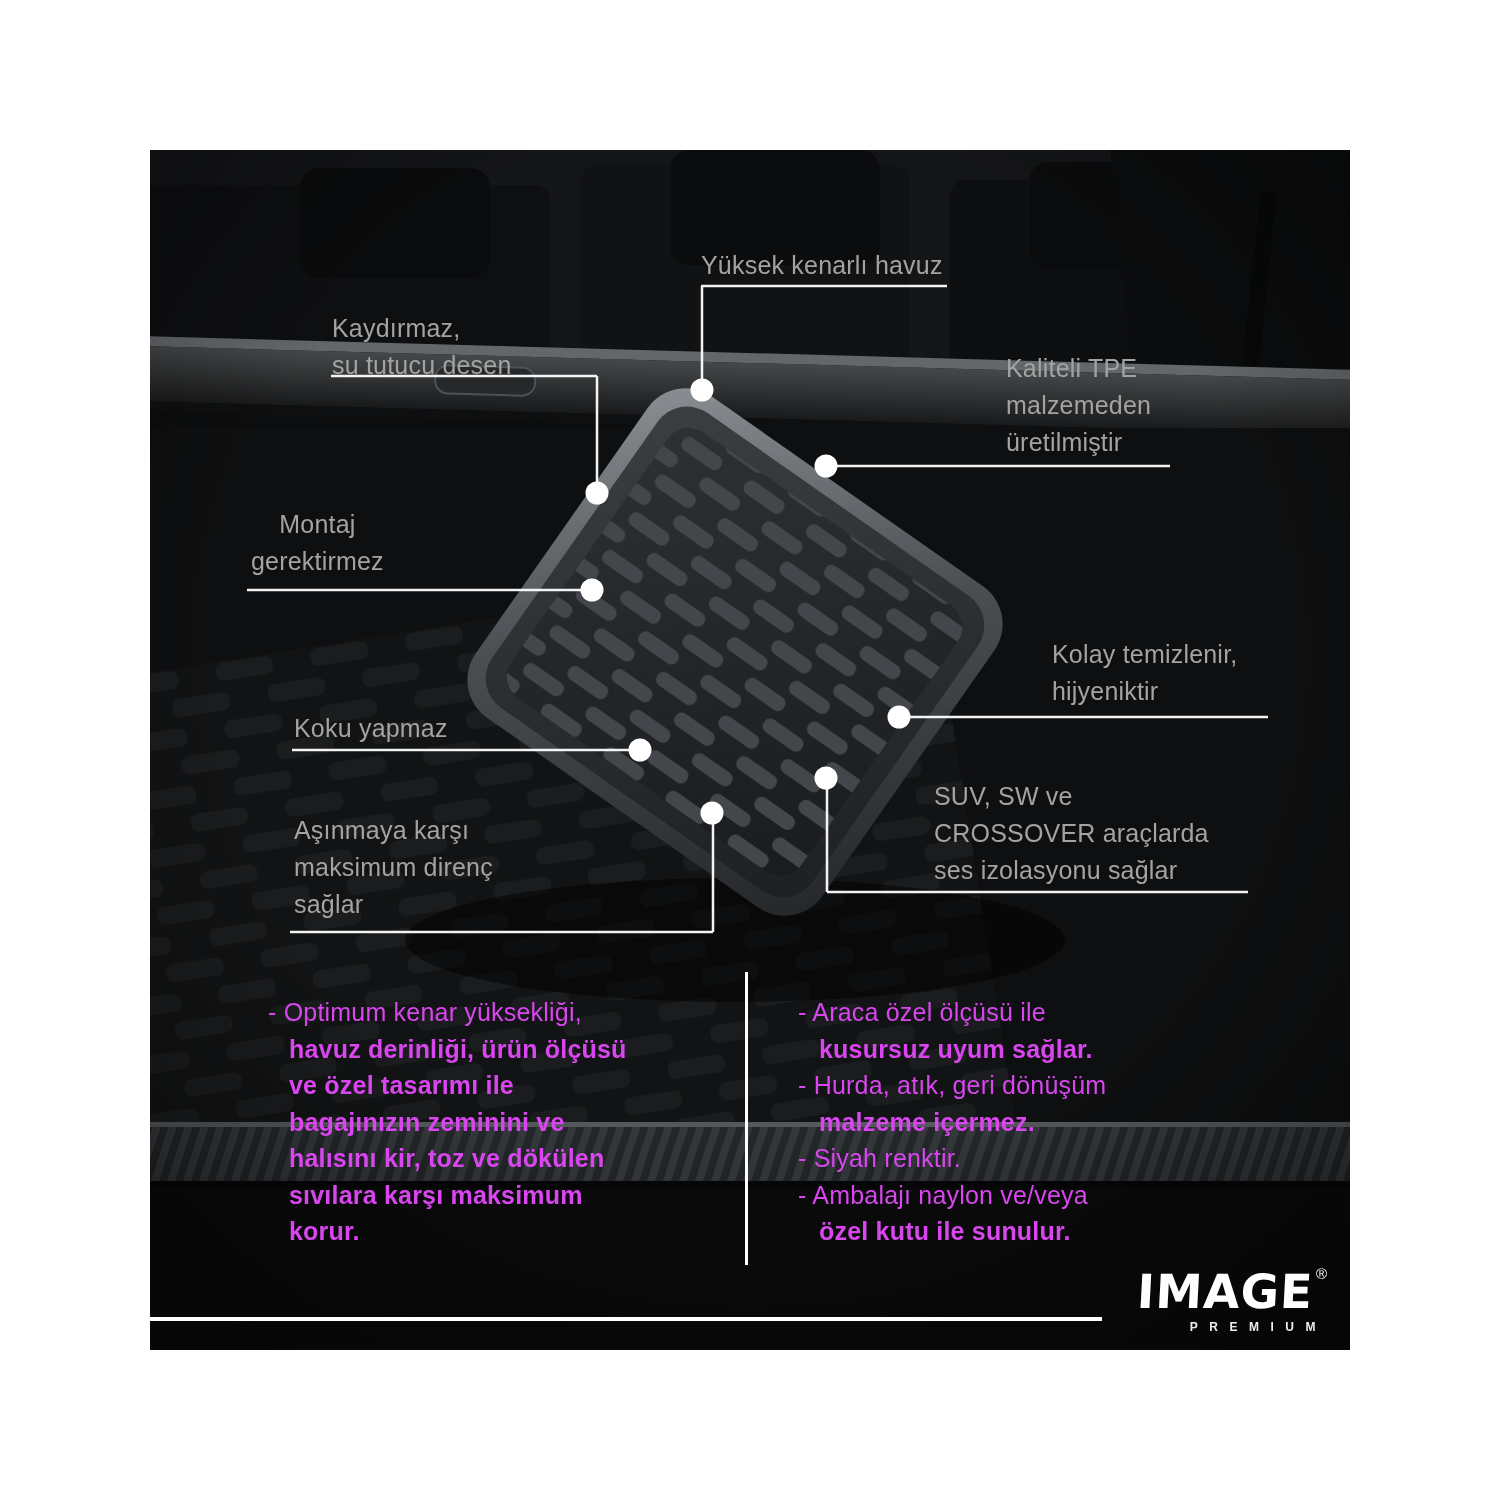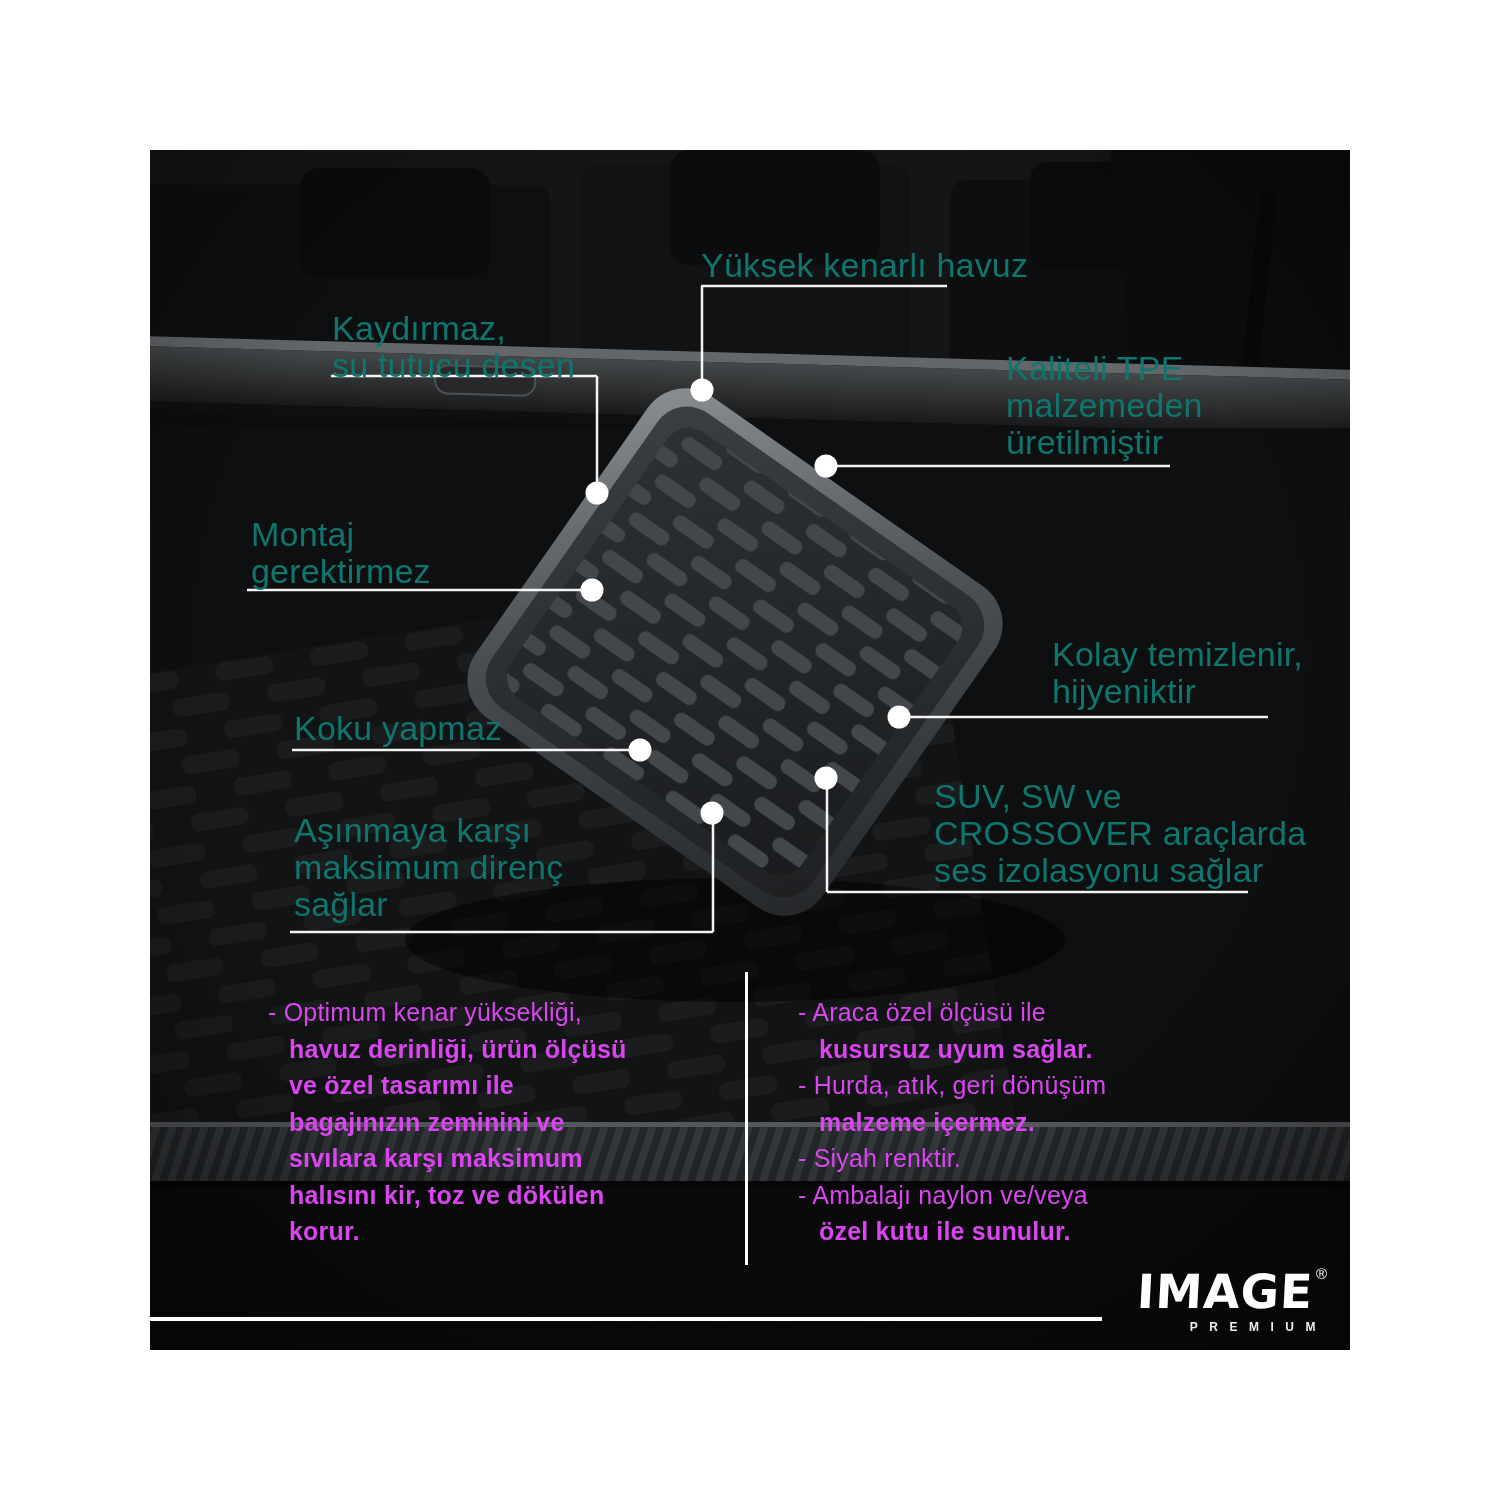--- a/index.html
+++ b/index.html
@@ -8,21 +8,21 @@
     font-family:"Liberation Sans", sans-serif;
     -webkit-font-smoothing:antialiased;
   }
   .photo{
     position:absolute;left:150px;top:150px;width:1200px;height:1200px;
     background:#0c0d0e;overflow:hidden;
   }
   .scene{position:absolute;left:0;top:0;width:1200px;height:1200px;}
   .annotations{position:absolute;left:0;top:0;width:1200px;height:1200px;pointer-events:none;}
   .callout{
-    position:absolute;color:#0f766e;font-size:34px;line-height:37px;
+    position:absolute;color:#a3a3a3;font-size:25px;line-height:37px;
     white-space:nowrap;letter-spacing:.2px;
   }
   .notes{
     position:absolute;color:#d946ef;font-size:25px;line-height:36.5px;
     white-space:nowrap;letter-spacing:.2px;
   }
   .notes .cont{margin-left:21px;font-weight:bold;}
   .divider{position:absolute;left:595px;top:822px;width:3px;height:293px;background:#ffffff;}
   .brand-rule{position:absolute;left:0;top:1167px;width:952px;height:4px;background:#ffffff;}
   .brand{position:absolute;right:23px;top:1118px;color:#ffffff;text-align:right;}
@@ -162,21 +162,21 @@
     <div>Kaliteli TPE</div>
     <div>malzemeden</div>
     <div>üretilmiştir</div>
   </div>
 
   <div class="callout" style="left:182px;top:160px;">
     <div>Kaydırmaz,</div>
     <div>su tutucu desen</div>
   </div>
 
-  <div class="callout" style="left:101px;top:366px;">
+  <div class="callout" style="left:101px;top:356px;text-align:center;">
     <div>Montaj</div>
     <div>gerektirmez</div>
   </div>
 
   <div class="callout" style="left:144px;top:560px;">
     <div>Koku yapmaz</div>
   </div>
 
   <div class="callout" style="left:902px;top:486px;">
     <div>Kolay temizlenir,</div>
@@ -195,22 +195,22 @@
     <div>sağlar</div>
   </div>
 
   <div class="divider"></div>
 
   <div class="notes" style="left:118px;top:844px;">
     <div>- Optimum kenar yüksekliği,</div>
     <div class="cont">havuz derinliği, ürün ölçüsü</div>
     <div class="cont">ve özel tasarımı ile</div>
     <div class="cont">bagajınızın zeminini ve</div>
+    <div class="cont">halısını kir, toz ve dökülen</div>
     <div class="cont">sıvılara karşı maksimum</div>
-    <div class="cont">halısını kir, toz ve dökülen</div>
     <div class="cont">korur.</div>
   </div>
 
   <div class="notes" style="left:648px;top:844px;">
     <div>- Araca özel ölçüsü ile</div>
     <div class="cont">kusursuz uyum sağlar.</div>
     <div>- Hurda, atık, geri dönüşüm</div>
     <div class="cont">malzeme içermez.</div>
     <div>- Siyah renktir.</div>
     <div>- Ambalajı naylon ve/veya</div>

